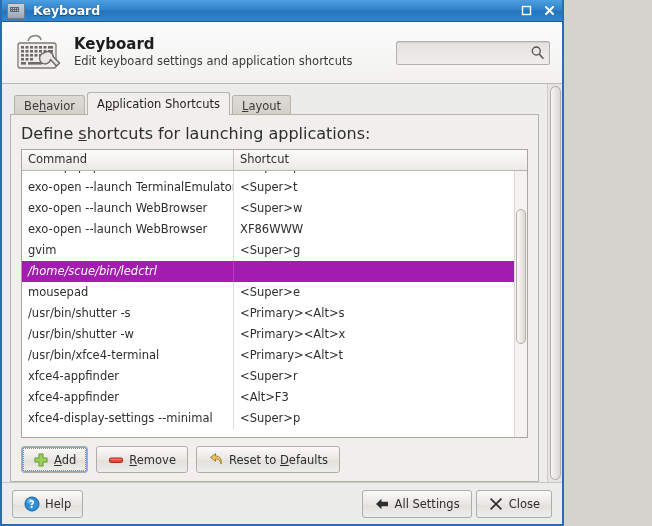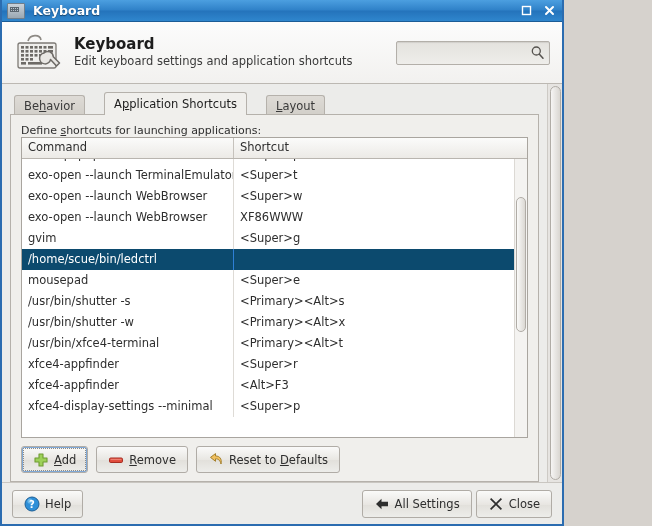--- a/index.html
+++ b/index.html
@@ -177,21 +177,21 @@
   .tab {
     height: 20px;
     line-height: 20px;
     padding: 0 9px;
     font-size: 11.5px;
     color: #3a3a3a;
     background: linear-gradient(to bottom, #dedbd6, #d2cfc9);
     border: 1px solid #b5b1ab;
     border-bottom: none;
     border-radius: 3px 3px 0 0;
-    margin-right: 19px;
+    margin-right: 2px;
     box-sizing: border-box;
     white-space: nowrap;
   }
   .tab.active {
     height: 23px;
     line-height: 22px;
     background: #f0efec;
     color: #1d1d1d;
     border-color: #b5b1ab;
     position: relative;
@@ -205,23 +205,23 @@
     background: #f0efec;
     border: 1px solid #b5b1ab;
     margin-top: -1px;
     padding: 9px 10px 8px 10px;
     box-sizing: border-box;
     display: flex;
     flex-direction: column;
   }
 
   .define-label {
-    font-size: 11px;
+    font-size: 16px;
     color: #2e2e2e;
-    margin-bottom: 0;
+    margin-bottom: 6px;
     flex: 0 0 auto;
   }
   .define-label u { text-decoration: underline; }
 
   
   .tree-frame {
     flex: 1 1 auto;
     min-height: 0;
     border: 1px solid #a9a59f;
     background: #ffffff;
@@ -266,21 +266,21 @@
     left: 0; right: 0;
     top: -15px;            
   }
   .row {
     display: flex;
     height: 21px;
     line-height: 21px;
     box-sizing: border-box;
     color: #2e2e2e;
   }
-  .row.sel { background: #0c4a6e; color: #ffffff; }
+  .row.sel { background: #a21caf; color: #ffffff; font-style: italic; }
   .cell {
     font-size: 11.5px;
     padding-left: 6px;
     box-sizing: border-box;
     white-space: nowrap;
     overflow: hidden;
   }
   .cell.col-cmd { width: 212px; flex: 0 0 212px; border-right: 1px solid #dedbd6; }
   .row.sel .cell.col-cmd { border-right-color: #2e7fd6; }
   .cell.col-sc { flex: 1 1 auto; }

